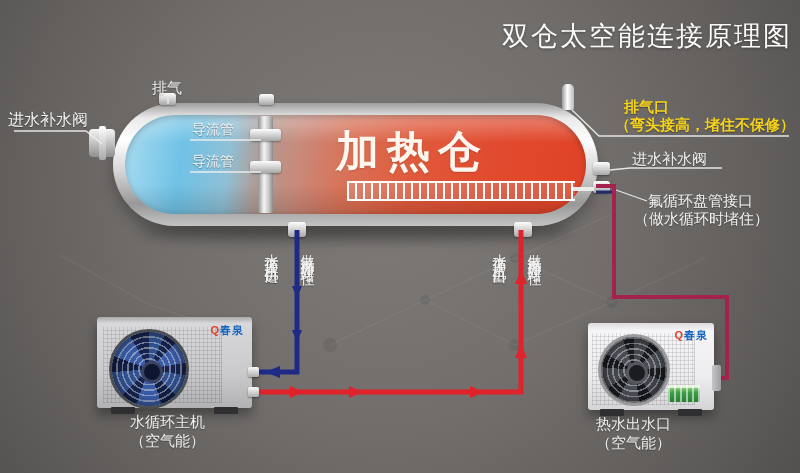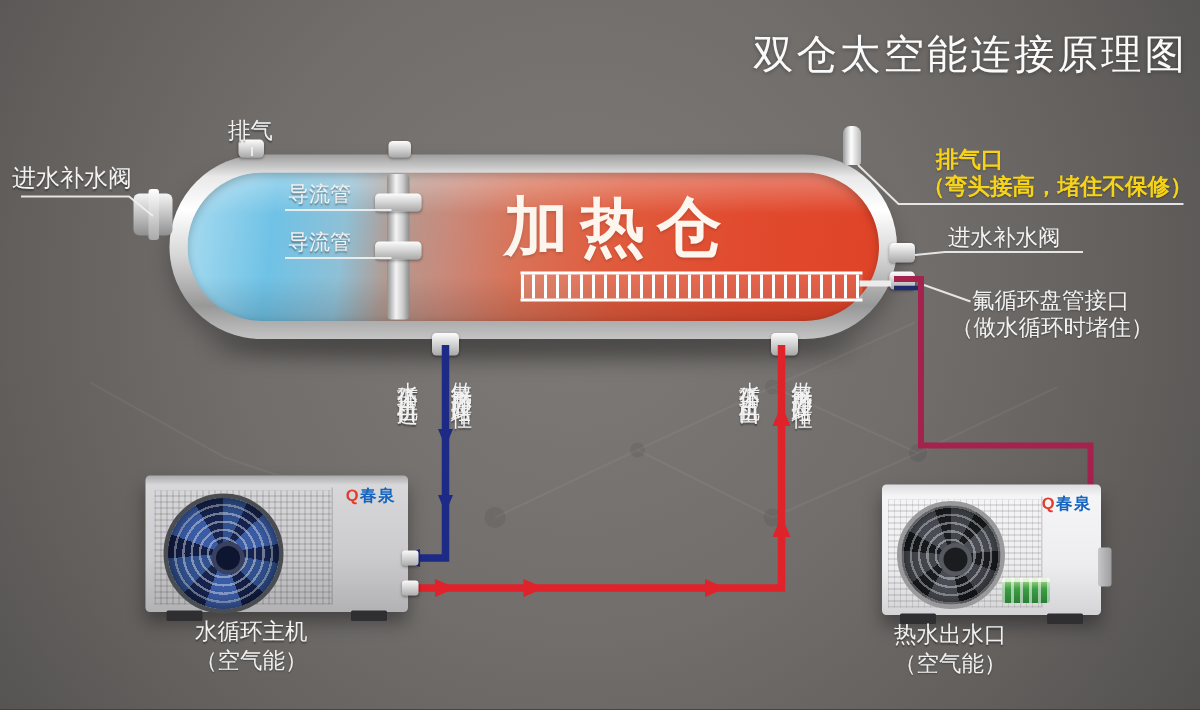--- a/index.html
+++ b/index.html
@@ -51,21 +51,21 @@
   .lbl{position:absolute;color:#f2f2f2;font-size:15px;line-height:1.15;white-space:nowrap;
     text-shadow:0 1px 1px rgba(0,0,0,.35);}
   .lbl.sm{font-size:14px;}
   .lbl.yellow{color:var(--c-highlight-yellow,#f6d319);font-weight:bold;}
   .lbl.vert{writing-mode:vertical-rl;letter-spacing:3px;font-size:14px;}
   .title{position:absolute;right:8px;top:18px;color:#fafafa;font-size:27px;font-weight:normal;
     letter-spacing:2px;text-shadow:0 1px 3px rgba(0,0,0,.35);}
   .caption{position:absolute;color:#f0f0f0;font-size:15px;text-align:left;line-height:1.25;
     text-shadow:0 1px 1px rgba(0,0,0,.35);}
   
-  .unit{position:absolute;border-radius:3px;box-shadow:0 7px 12px rgba(0,0,0,.35);padding-left:20px;}
+  .unit{position:absolute;border-radius:3px;box-shadow:0 7px 12px rgba(0,0,0,.35);}
   .unit.left{left:97px;top:317px;width:155px;height:91px;
     background:linear-gradient(180deg,#a9a9ab 0%,#d8d8da 7%,#cbcbcd 60%,#b2b2b4 100%);}
   .unit.right{left:588px;top:323px;width:126px;height:87px;
     background:linear-gradient(180deg,#dcdcde 0%,#f5f5f7 9%,#ededf0 62%,#d4d4d6 100%);}
   .grille{position:absolute;
     background-image:
       repeating-linear-gradient(0deg,rgba(0,0,0,.10) 0 1px,transparent 1px 4px),
       repeating-linear-gradient(90deg,rgba(0,0,0,.10) 0 1px,transparent 1px 4px);}
   .fan{position:absolute;border-radius:50%;box-shadow:inset 0 0 12px rgba(0,0,0,.6);}
   .fan.blue{border:3px solid #4a4d52;

